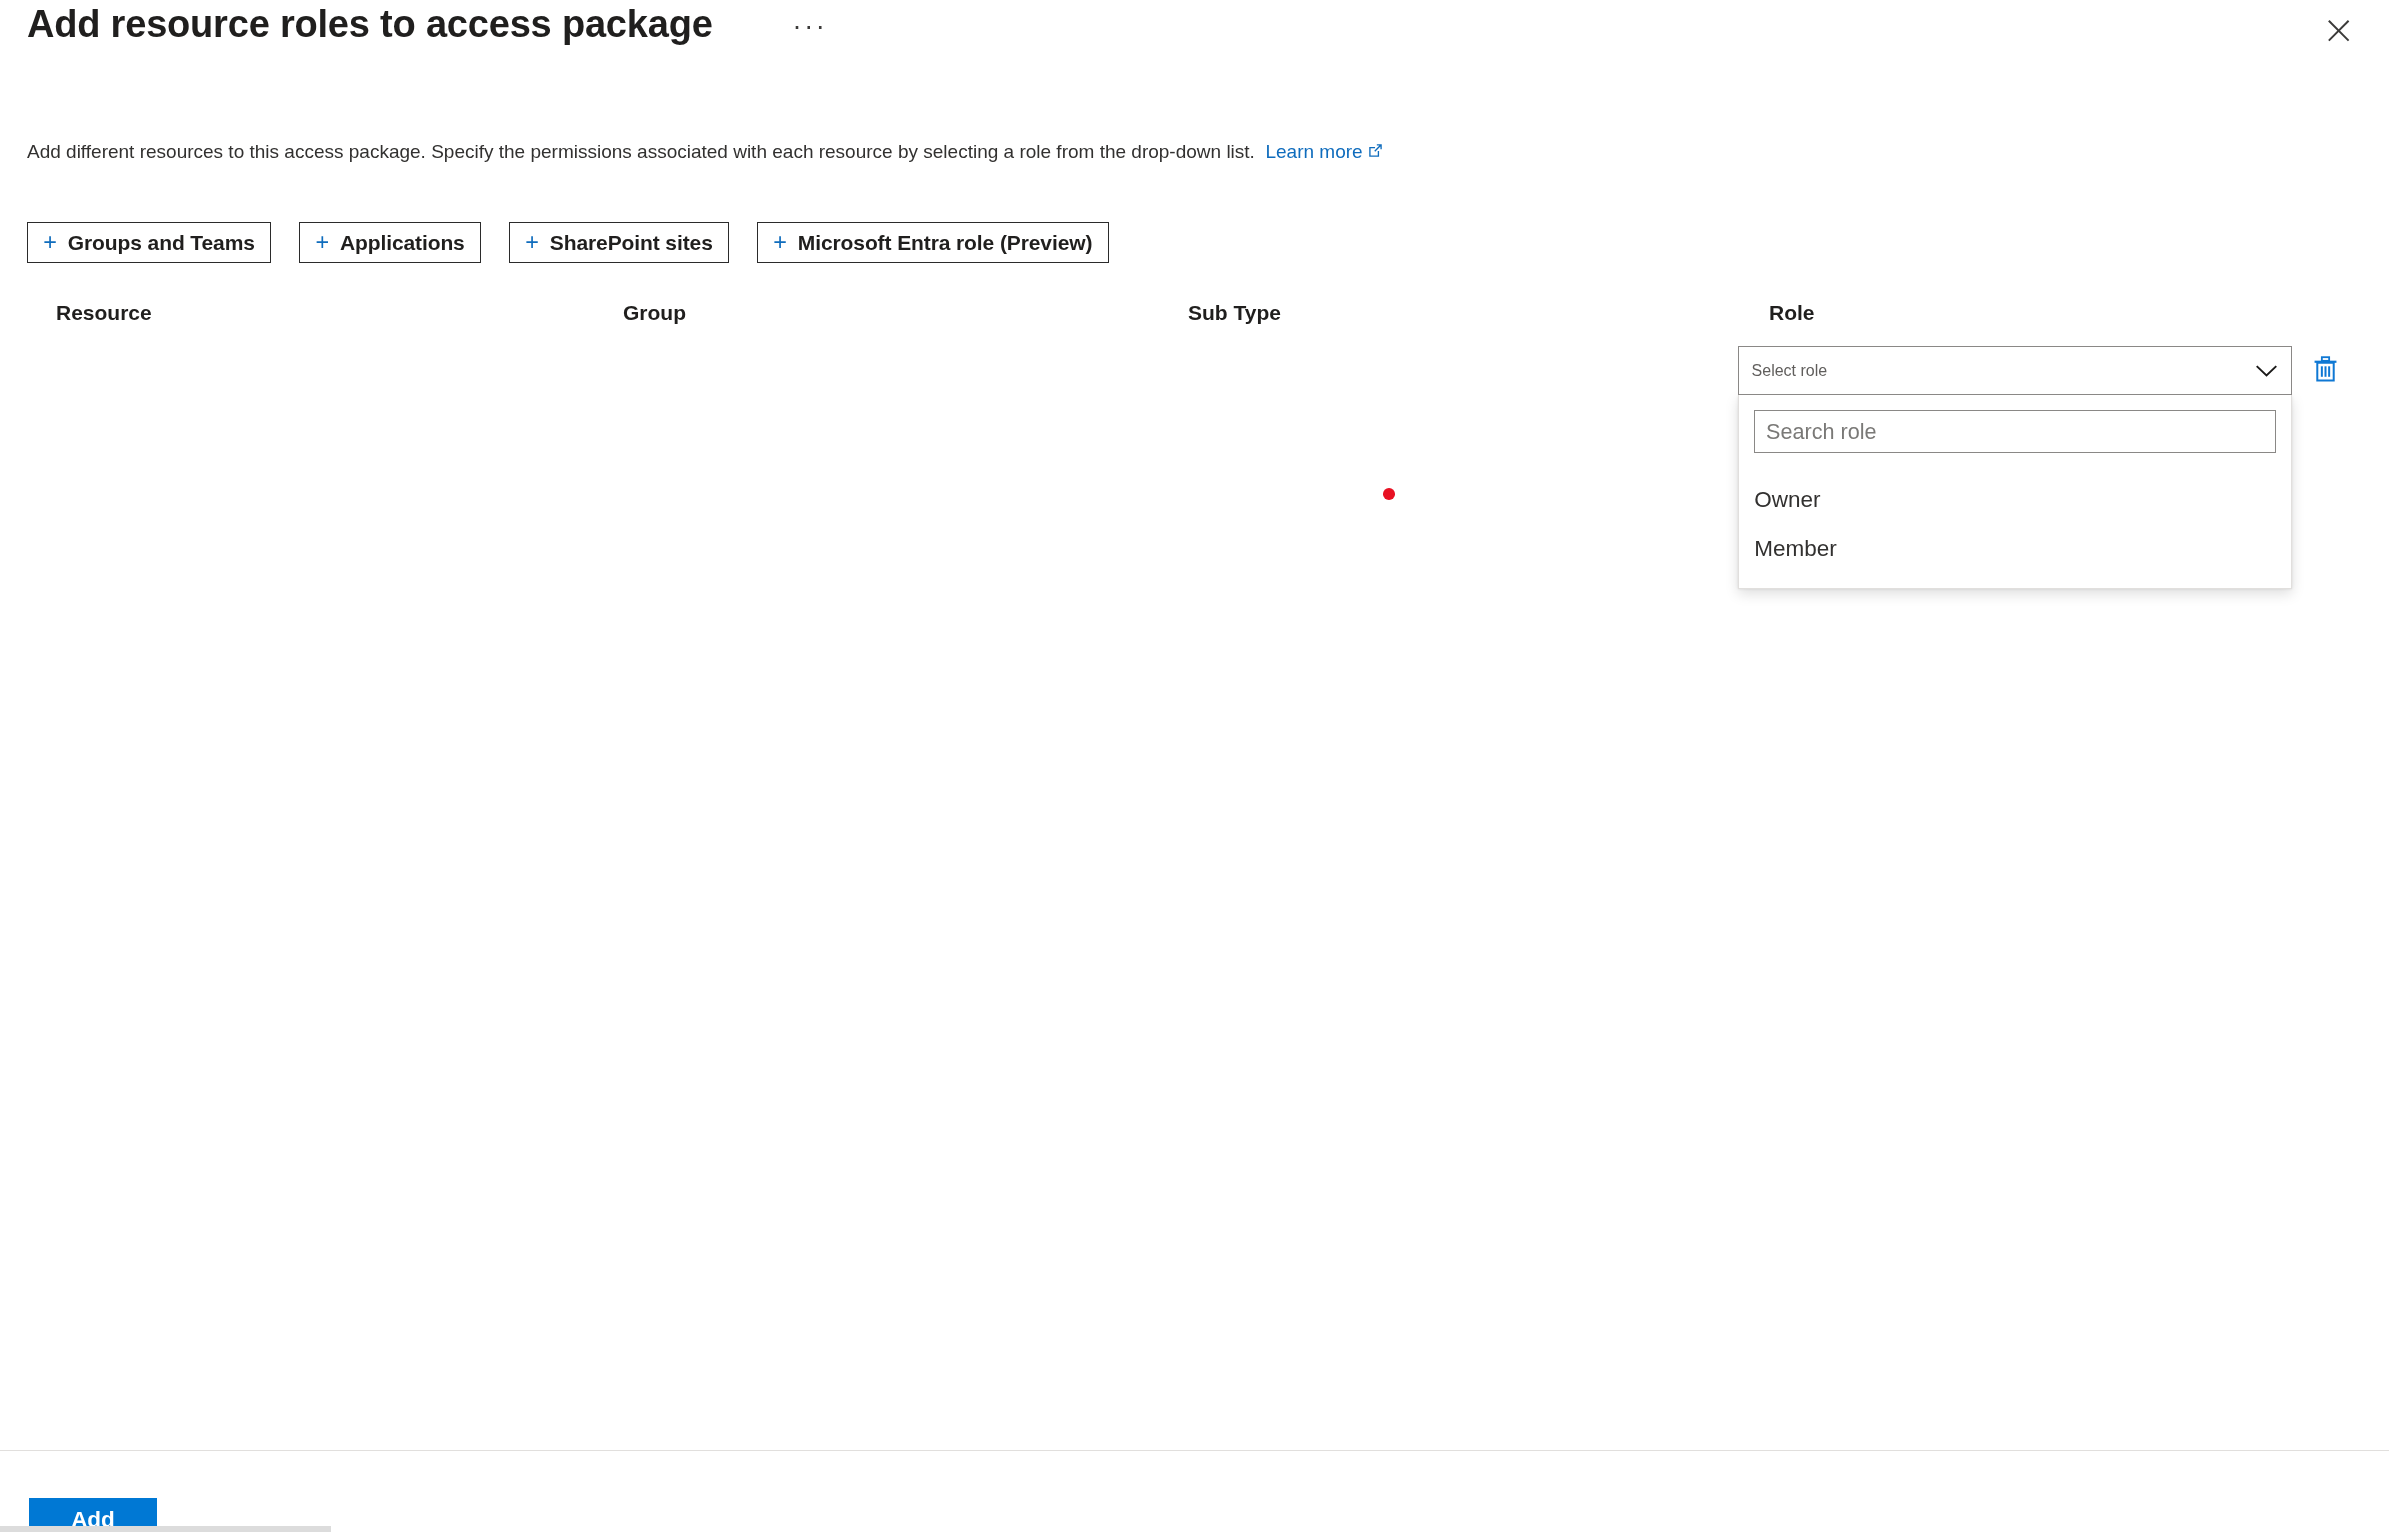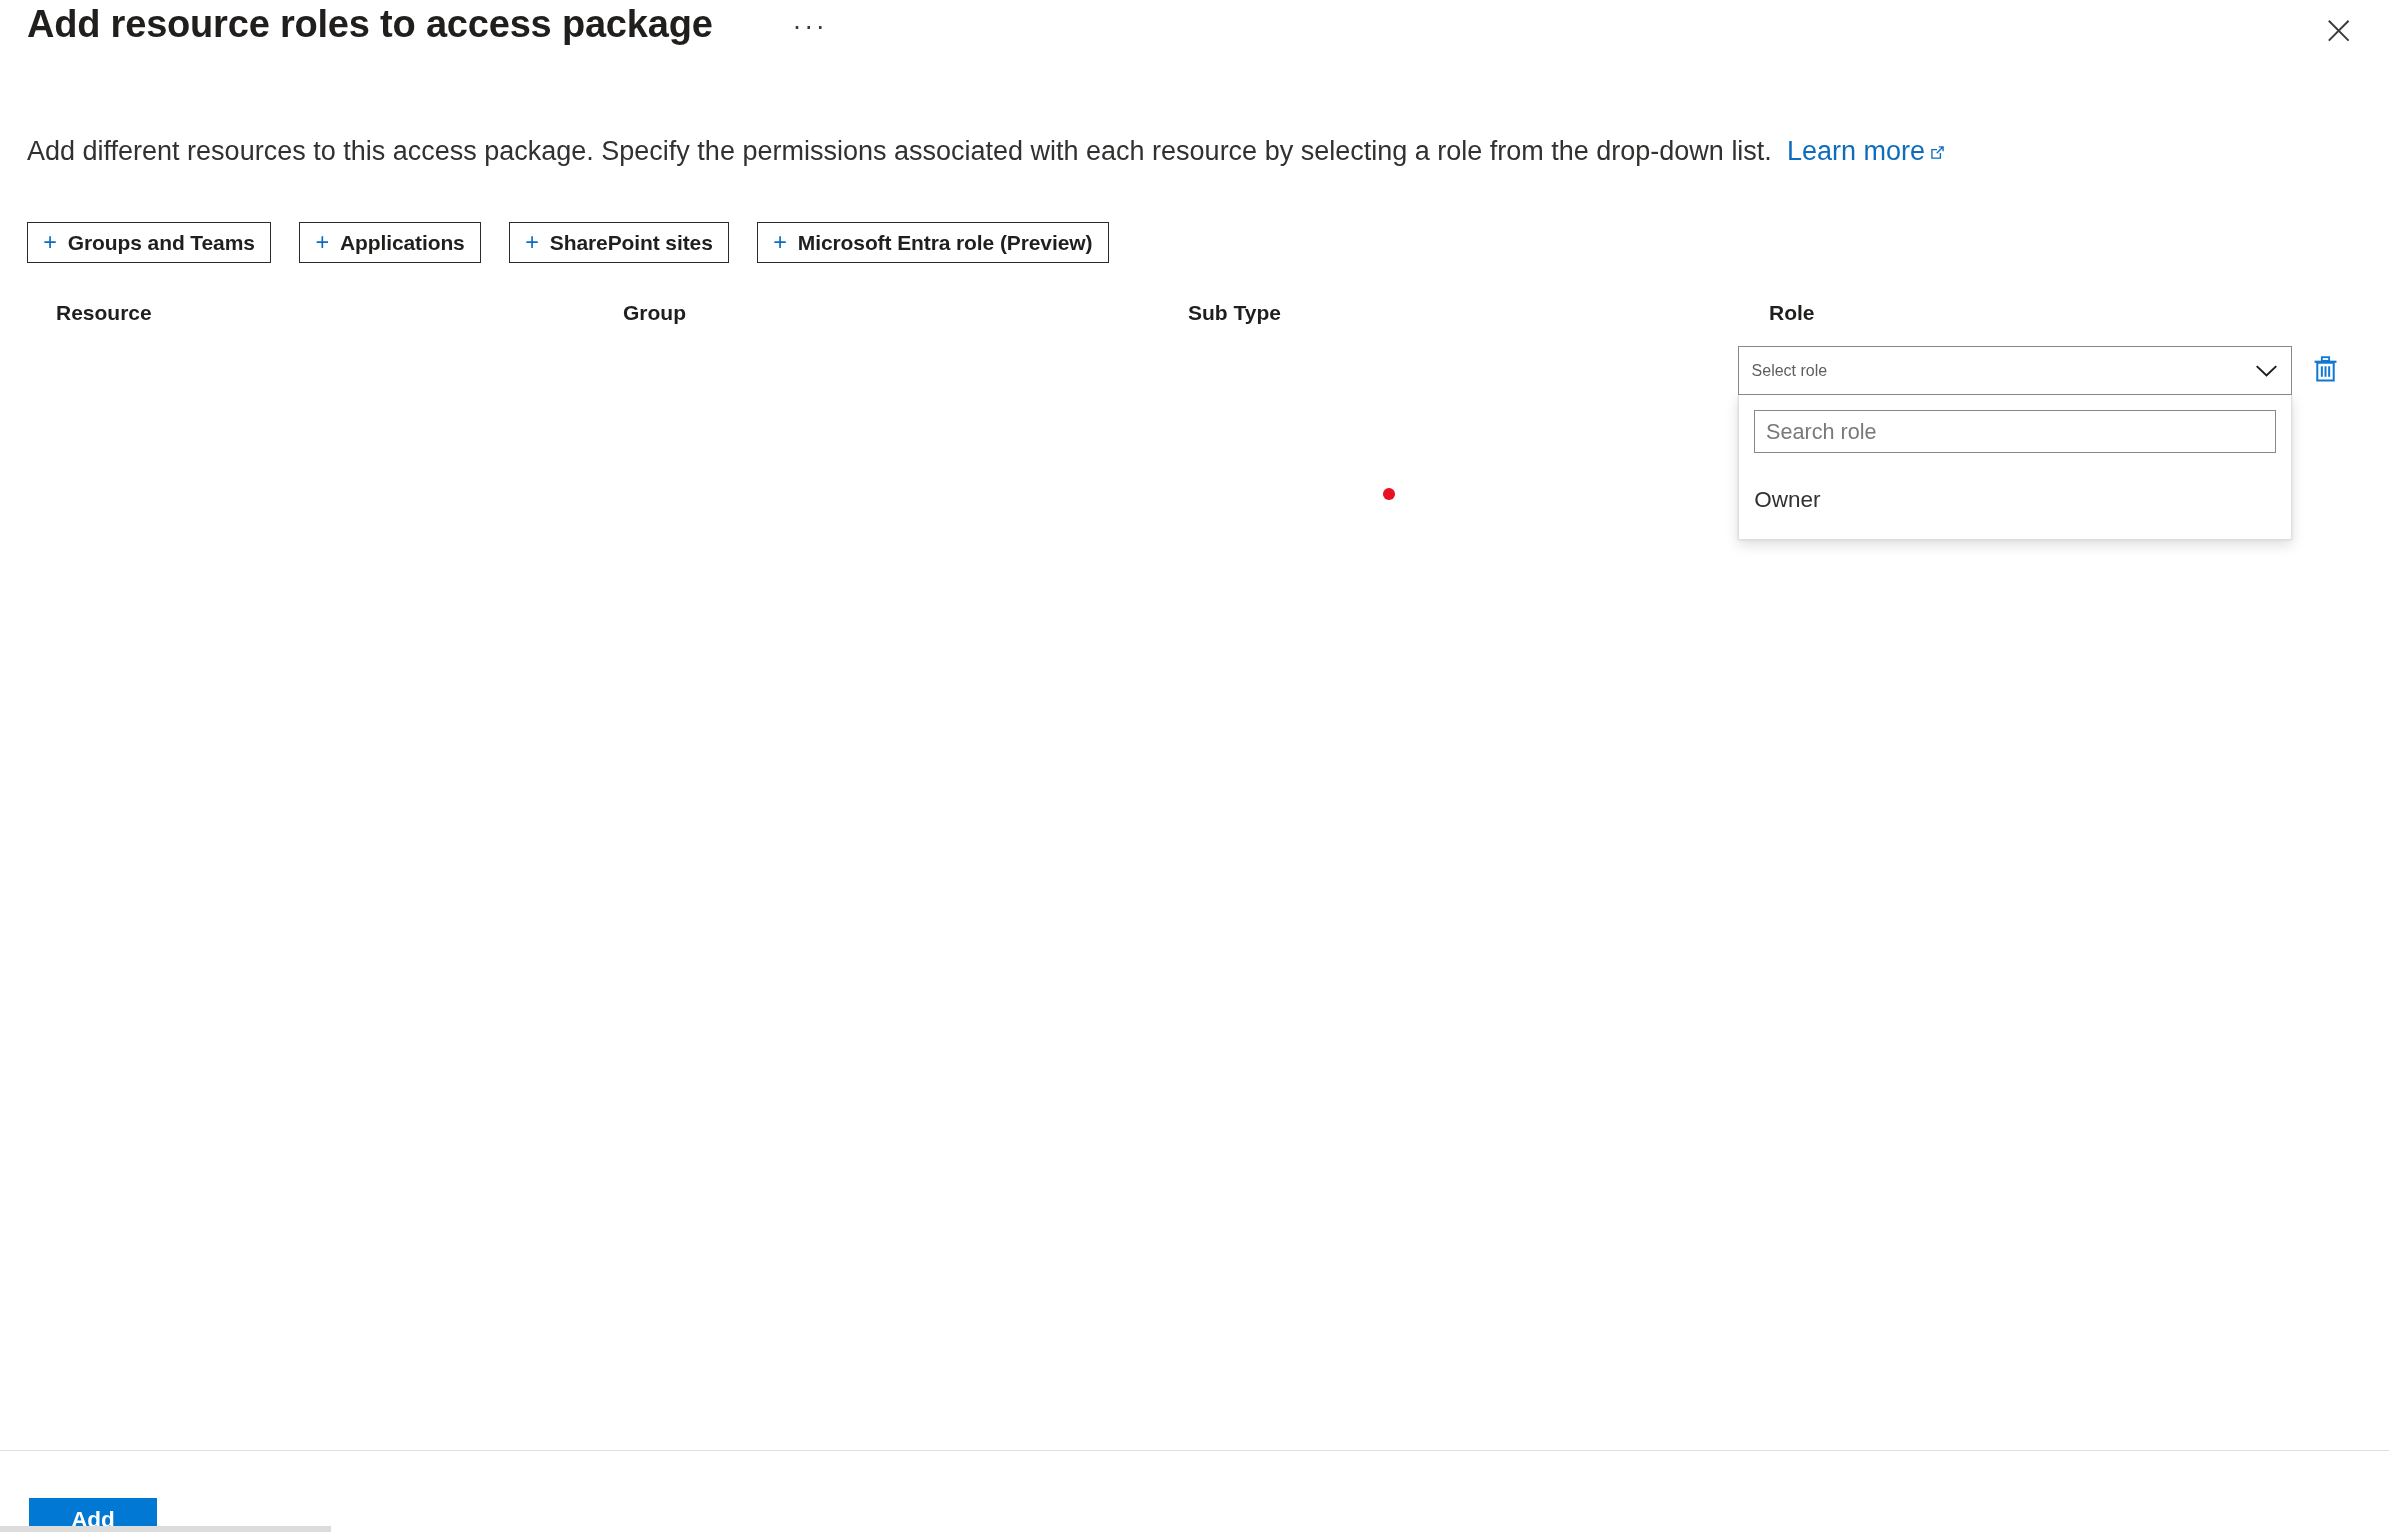--- a/index.html
+++ b/index.html
@@ -64,21 +64,21 @@
     justify-content: center;
     cursor: pointer;
   }
   #close-button svg { display:block; }
 
   
   #description-row {
     position: absolute;
     left: 27px;
     top: 137px;
-    font-size: 27px;
+    font-size: 19px;
     line-height: 29px;
     color: #323130;
     white-space: nowrap;
   }
   #learn-more-link {
     color: #0f6cbd;
     text-decoration: none;
     cursor: pointer;
   }
   .external-icon {
@@ -371,20 +371,21 @@
       <line x1="17" y1="13.5" x2="17" y2="25" stroke="#0f78d4" stroke-width="2.2"></line>
       <line x1="21" y1="13.5" x2="21" y2="25" stroke="#0f78d4" stroke-width="2.2"></line>
     </svg>
   </span>
 </div>
 
 <div id="role-dropdown-panel">
   <input id="role-search-input" type="text" placeholder="Search role" style="">
   <div id="role-options">
     <div class="role-option">Owner</div>
+    <div class="role-option">Member</div>
   </div>
 </div>
 
 <div id="cursor-marker"></div>
 
 <div id="panel-footer">
   <button id="add-button">Add</button>
 </div>
 
 <div id="horizontal-scrollbar"></div>

